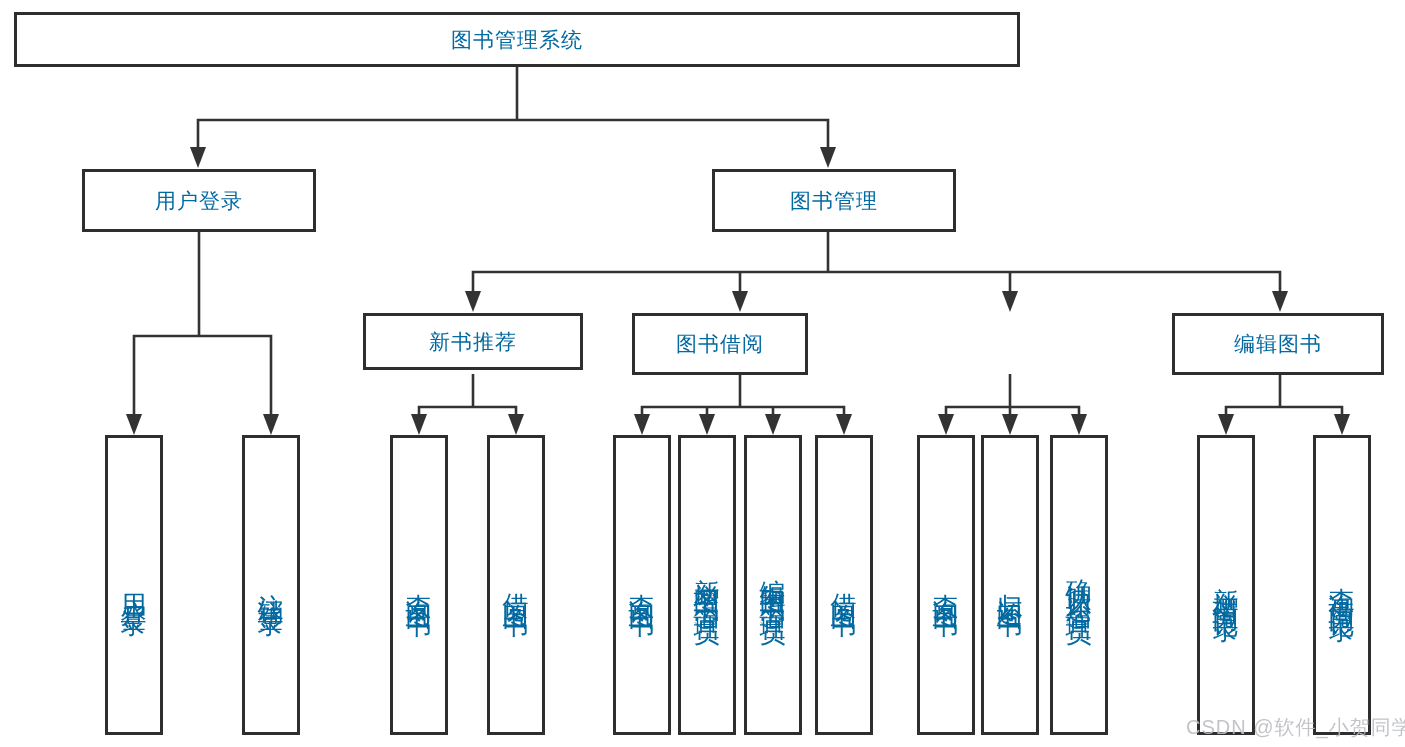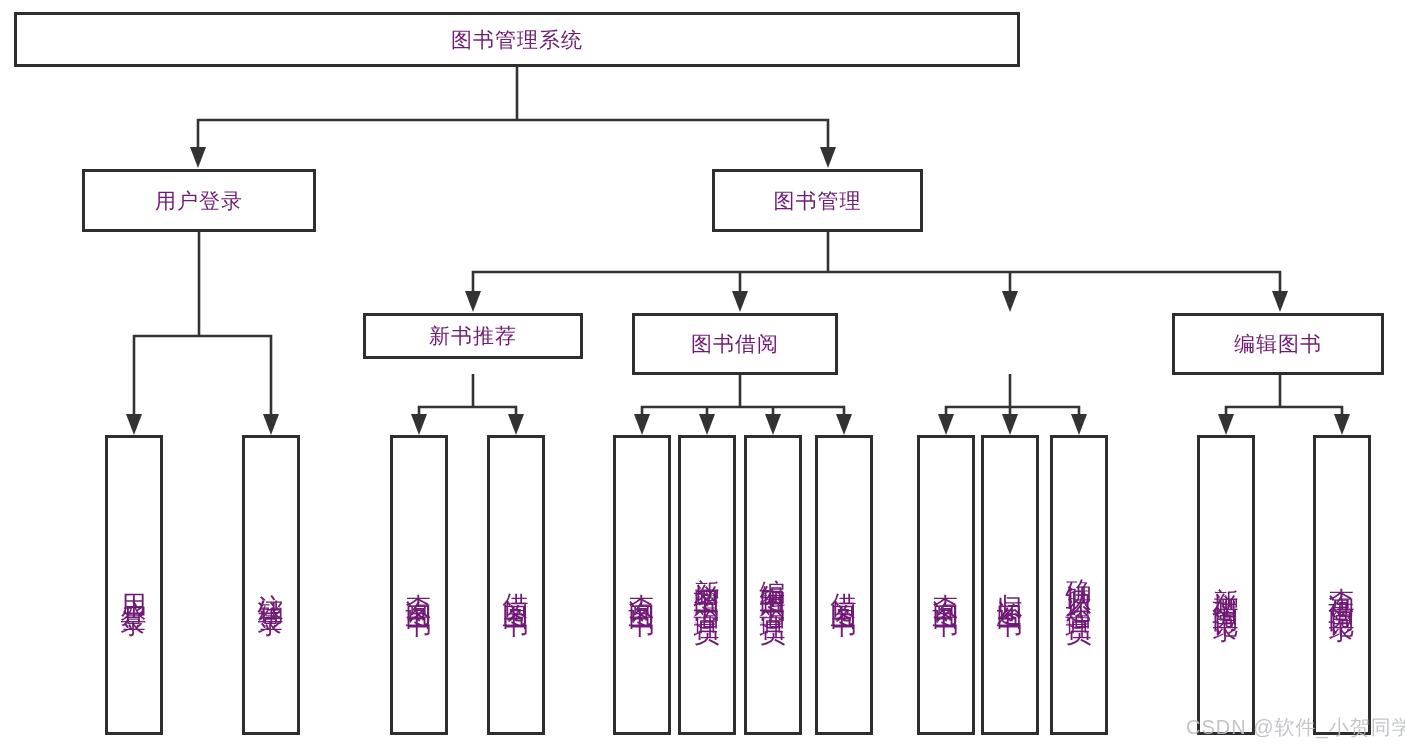--- a/index.html
+++ b/index.html
@@ -23,21 +23,21 @@
     height: 747px;
   }
   .node {
     position: absolute;
     box-sizing: border-box;
     background: #ffffff;
     border: 3px solid #2e2e2e;
     display: flex;
     align-items: center;
     justify-content: center;
-    color: #701a75;
+    color: #0369a1;
   }
   .node-h .label {
     font-size: 21px;
     letter-spacing: 1px;
     white-space: nowrap;
   }
   .node-v .label {
     writing-mode: vertical-rl;
     text-orientation: mixed;
     font-size: 26px;
@@ -121,28 +121,28 @@
     </g>
   </svg>
 
   <div class="node node-h" style="left:14px; top:12px; width:1006px; height:55px;">
     <span class="label">图书管理系统</span>
   </div>
 
   <div class="node node-h" style="left:82px; top:169px; width:234px; height:63px;">
     <span class="label">用户登录</span>
   </div>
-  <div class="node node-h" style="left:712px; top:169px; width:211px; height:63px;">
+  <div class="node node-h" style="left:712px; top:169px; width:244px; height:63px;">
     <span class="label">图书管理</span>
   </div>
 
-  <div class="node node-h" style="left:363px; top:313px; width:220px; height:46px;">
+  <div class="node node-h" style="left:363px; top:313px; width:220px; height:57px;">
     <span class="label">新书推荐</span>
   </div>
-  <div class="node node-h" style="left:632px; top:313px; width:206px; height:62px;font-family:Liberation Mono, monospace;">
+  <div class="node node-h" style="left:632px; top:313px; width:176px; height:62px;font-family:Liberation Mono, monospace;">
     <span class="label">图书借阅</span>
   </div>
   <div class="node node-h" style="left:1172px; top:313px; width:212px; height:62px;">
     <span class="label">编辑图书</span>
   </div>
 
   <div class="node node-v" style="left:105px; top:435px; width:58px; height:300px;">
     <span class="label">用户登录</span>
   </div>
   <div class="node node-v" style="left:242px; top:435px; width:58px; height:300px;">

